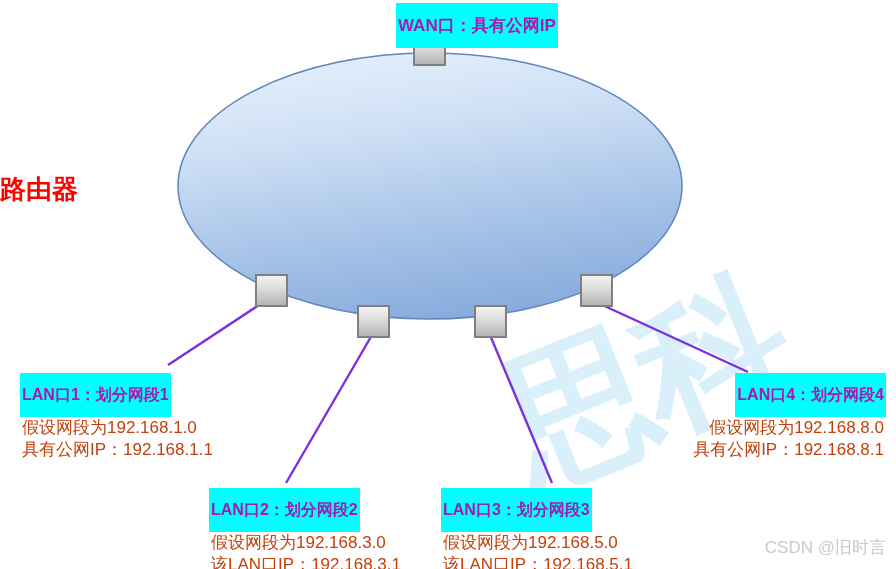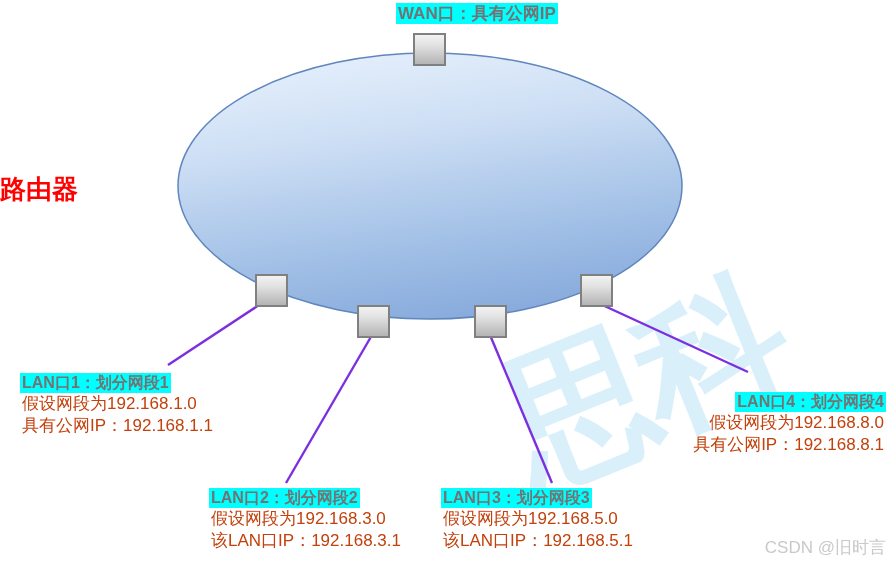--- a/index.html
+++ b/index.html
@@ -76,25 +76,25 @@
   
   .info-block {
     position: absolute;
     z-index: 5;
     white-space: nowrap;
     user-select: none;
   }
   .info-title {
     display: inline-block;
     background: #00ffff;
-    color: #737373;
+    color: #a21caf;
     font-weight: bold;
     font-size: 16px;
     line-height: 20px;
-    padding: 0 2px;
+    padding: 12px 2px;
   }
   .info-line {
     color: #c2410c;
     font-size: 17px;
     line-height: 22px;
     padding: 0 2px;
   }
   .info-block.align-right {
     text-align: right;
   }
@@ -173,21 +173,21 @@
     <div class="info-line">假设网段为192.168.3.0</div>
     <div class="info-line">该LAN口IP：192.168.3.1</div>
   </div>
 
   <div class="info-block" style="left:441px; top:488px;">
     <div><span class="info-title">LAN口3：划分网段3</span></div>
     <div class="info-line">假设网段为192.168.5.0</div>
     <div class="info-line">该LAN口IP：192.168.5.1</div>
   </div>
 
-  <div class="info-block align-right" style="right:10px; top:373px;margin-top:19px;">
+  <div class="info-block align-right" style="right:10px; top:373px;">
     <div><span class="info-title">LAN口4：划分网段4</span></div>
     <div class="info-line">假设网段为192.168.8.0</div>
     <div class="info-line">具有公网IP：192.168.8.1</div>
   </div>
 
   <div class="credit">CSDN @旧时言</div>
 
 </div>
 
 </body></html>

